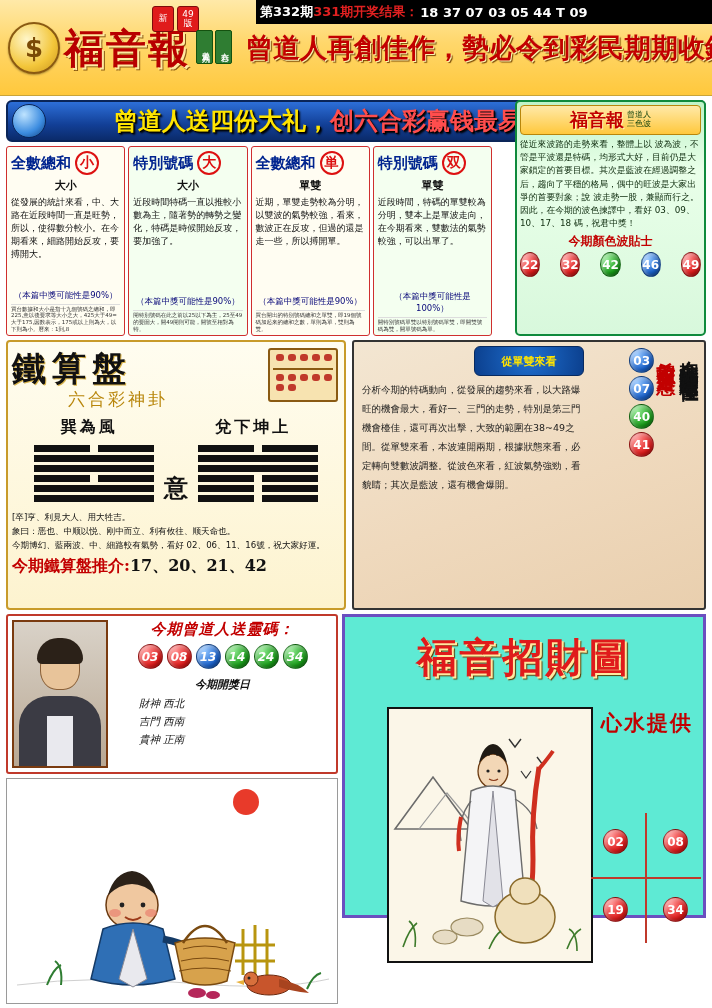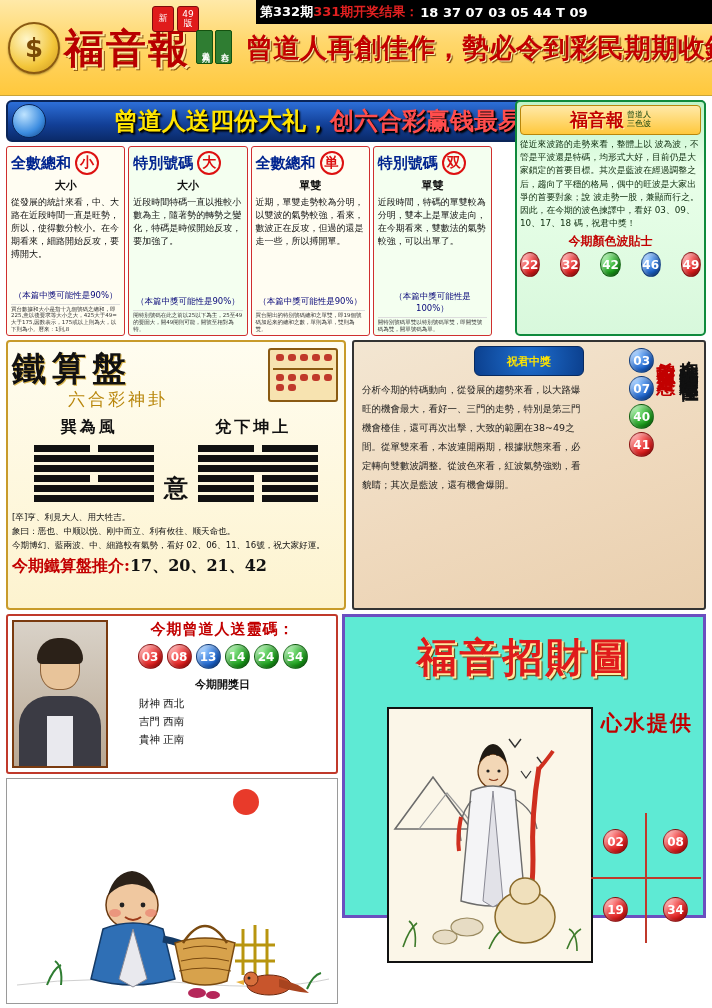--- a/index.html
+++ b/index.html
@@ -236,21 +236,21 @@
     font-size:19px; font-weight:bold; color:#111; letter-spacing:2px;
     line-height:1.1; height:256px;
   }
   .ana-vert.red { color:#c20000; }
   .ana-balls { display:flex; flex-direction:column; gap:3px; margin-top:2px; }
 
   
   .ling-panel {
     position:absolute; left:6px; top:614px; width:332px; height:160px;
     border:2px solid #c0392b; border-radius:3px; background:#fff;
-    display:flex; padding:4px; gap:5px;
+    display:flex; padding:4px; gap:5px;font-style:italic;
   }
   .portrait {
     width:96px; height:148px; border:2px solid #7a3b10;
     background: linear-gradient(180deg,#d9d2c8,#b9a893);
     position:relative; overflow:hidden; flex:0 0 auto;
   }
   .portrait .head {
     position:absolute; left:50%; top:22px; transform:translateX(-50%);
     width:40px;height:46px;border-radius:48% 48% 42% 42%;
     background:#e8c49a; border:1px solid #8a6038;
@@ -494,21 +494,21 @@
       <div>象曰：恶也、中顺以悦、刚中而立、利有攸往、顺天命也。</div>
       <div>今期博幻、藍兩波、中、細路較有氣勢，看好 02、06、11、16號，祝大家好運。</div>
     </div>
 
     <div class="hex-rec">
       <span class="lbl">今期鐵算盤推介:</span><span class="nums">17、20、21、42</span>
     </div>
   </div>
 
   <div class="ana-panel">
-    <div class="ana-logo">祝君中獎</div>
+    <div class="ana-logo">從單雙來看</div>
     <div class="ana-text">分析今期的特碼動向，從發展的趨勢來看，以大路爆旺的機會最大，看好一、三門的走勢，特別是第三門機會檯佳，還可再次出擊，大致的範圍在38~49之間。從單雙來看，本波連開兩期，根據狀態來看，必定轉向雙數波調整。從波色來看，紅波氣勢強勁，看貌睛；其次是藍波，還有機會爆開。</div>
     <div class="ana-right">
       <div class="ana-vert">今期特碼細路出擊機會極佳</div>
       <div class="ana-vert red">希望較大必定留意</div>
       <div class="ana-balls">
         <div class="ball blue">03</div>
         <div class="ball blue">07</div>
         <div class="ball green">40</div>
         <div class="ball red">41</div>
       </div>

